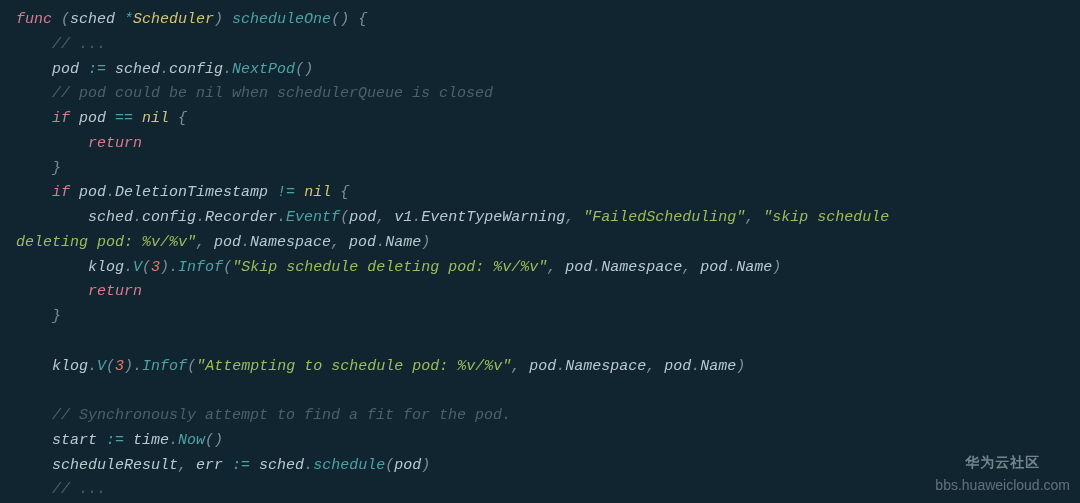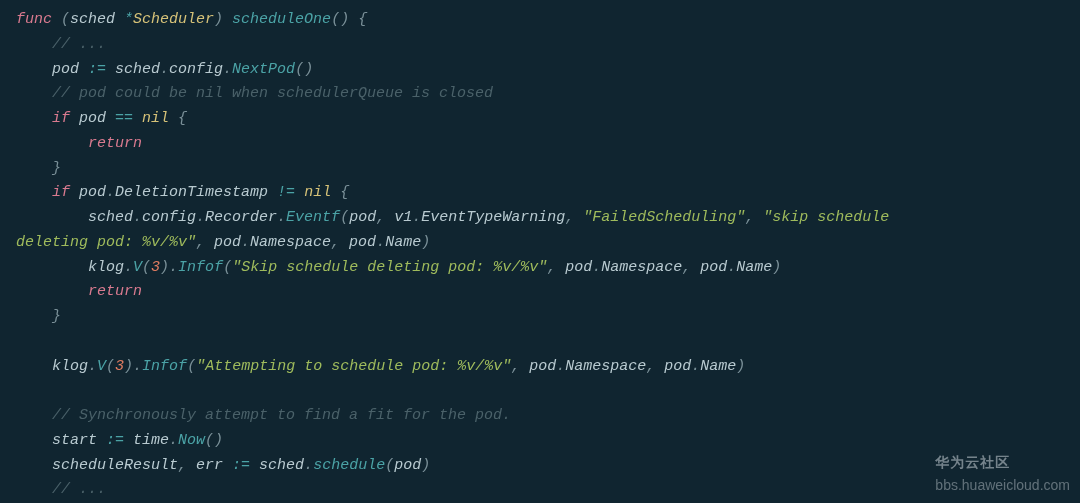--- a/index.html
+++ b/index.html
@@ -29,21 +29,21 @@
   .punct { color: #7a9098; font-style: italic; }
   .ident { color: #b8cad0; font-style: italic; }
   .type { color: #d6c278; font-style: italic; }
   .typekw { color: #d6c278; font-style: italic; }
   .comment { color: #4a6169; font-style: italic; }
   .fn { color: #4ba3a6; font-style: italic; }
   .watermark {
     position: absolute;
     right: 10px;
     bottom: 6px;
-    text-align: left;
+    text-align: center;
     color: rgba(200,210,215,0.55);
     font-style: normal;
     font-family: sans-serif;
   }
   .watermark .big { font-size: 14px; font-weight: 600; letter-spacing: 1px; }
   .watermark .small { font-size: 14px; opacity: 0.8; }
 </style>
 </head>
 <body>
 

